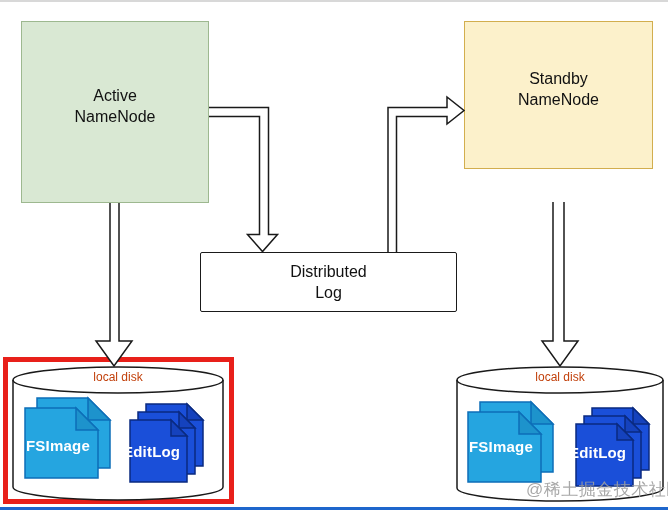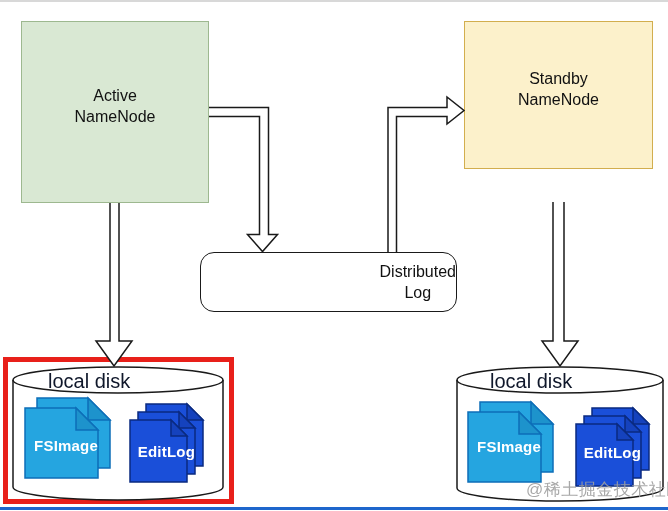--- a/index.html
+++ b/index.html
@@ -34,40 +34,39 @@
     padding-bottom: 12px;
   }
   .node-standby {
     left: 464px; top: 21px; width: 189px; height: 148px;
     background: #fcf1cb; border: 1.5px solid #d2ae4e;
     padding-bottom: 12px;
   }
   .node-dlog {
     left: 200px; top: 252px; width: 257px; height: 60px;
     background: #ffffff; border: 1.5px solid #1a1a1a;
-    border-radius: 14px;
-    justify-content: flex-end;
+    border-radius: 2px;
   }
   .redbox {
     position: absolute; left: 3px; top: 357px; width: 231px; height: 147px;
     border: 5px solid #e8201a;
     background: transparent;
   }
   .overlay {
     position: absolute; left: 0; top: 0; width: 668px; height: 511px;
     pointer-events: none;
   }
   .disk-label {
-    position: absolute; width: 140px; 
-    font-size: 20px; color: #0f172a;
+    position: absolute; width: 140px; text-align: center;
+    font-size: 12px; color: #c2410c;
   }
   .disk-label-left  { left: 48px;  top: 370px; }
   .disk-label-right { left: 490px; top: 370px; }
   .doc-label {
-    position: absolute; width: 72px; text-align: right;
+    position: absolute; width: 72px; text-align: left;
     font-size: 15px; font-weight: 700; color: #ffffff;
     letter-spacing: 0.2px;
   }
   .doc-label-fsimage-left  { left: 26px;  top: 437px; }
   .doc-label-editlog-left  { left: 123px; top: 443px; }
   .doc-label-fsimage-right { left: 469px; top: 438px; }
   .doc-label-editlog-right { left: 569px; top: 444px; }
   .watermark {
     position: absolute; left: 526px; top: 478px;
     font-size: 17px; color: rgba(158,158,158,0.9);

